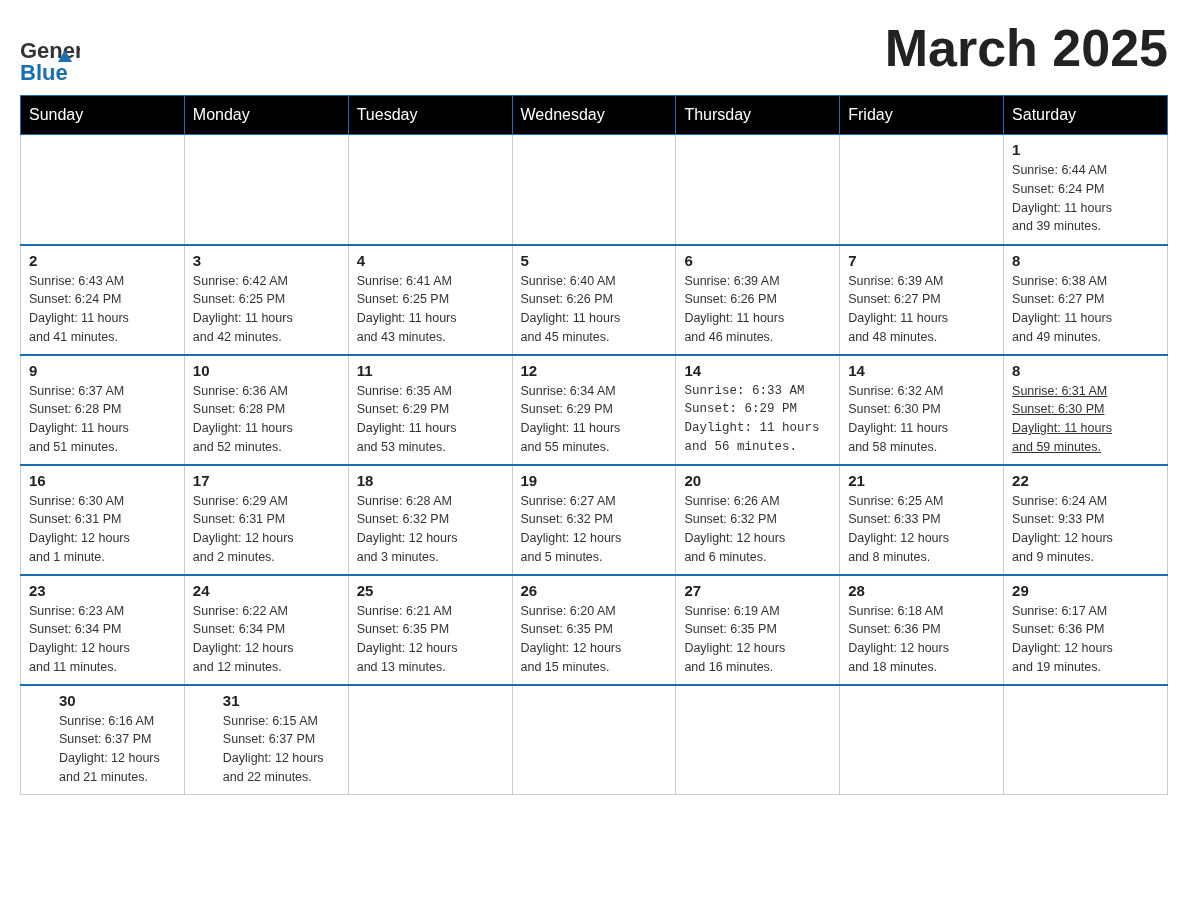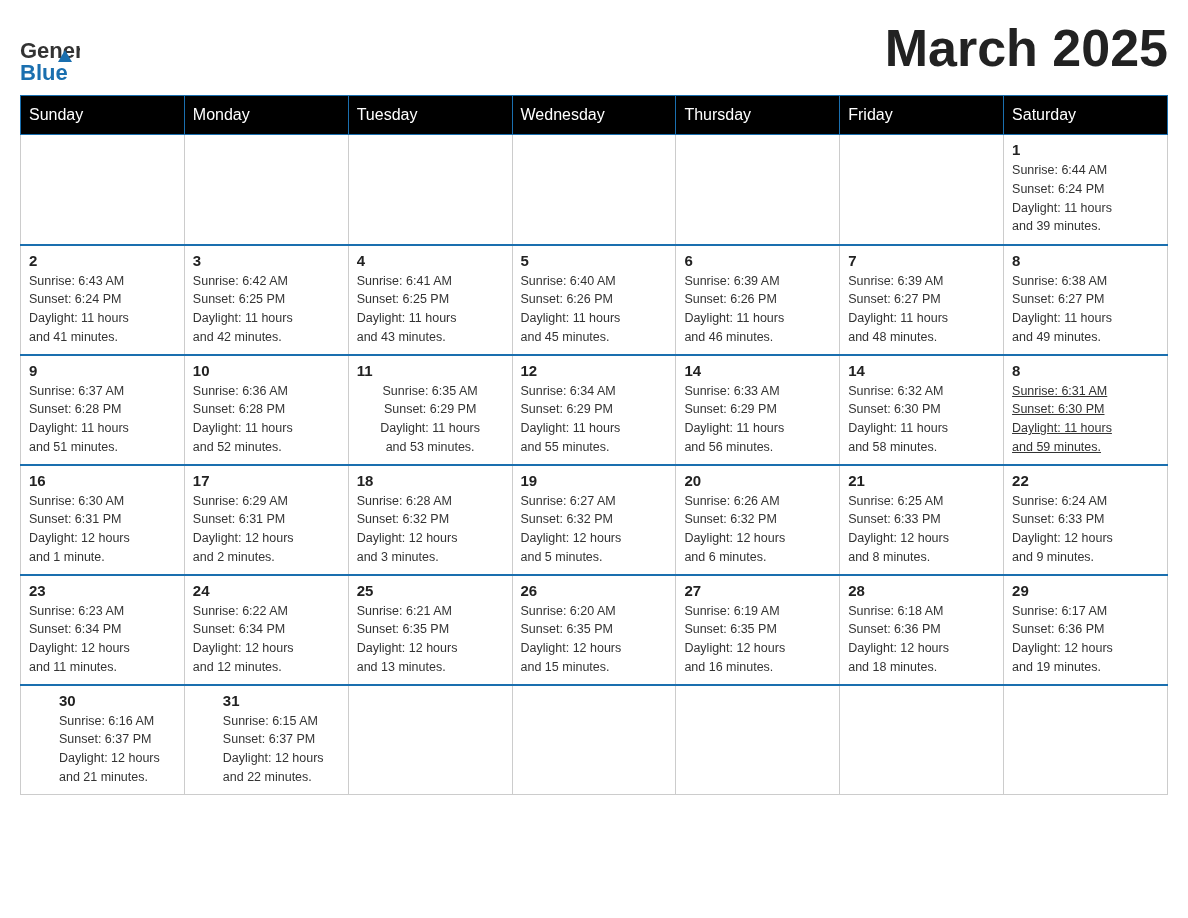--- a/index.html
+++ b/index.html
@@ -184,35 +184,35 @@
         </td>
         <td>
           <div class="day-number">10</div>
           <div class="day-info" style="white-space: pre-line;">Sunrise: 6:36 AM
 Sunset: 6:28 PM
 Daylight: 11 hours
 and 52 minutes.</div>
         </td>
         <td>
           <div class="day-number">11</div>
-          <div class="day-info" style="white-space: pre-line; text-align: center;">Sunrise: 6:35 AM
+          <div class="day-info" style="white-space: pre-line;">Sunrise: 6:35 AM
 Sunset: 6:29 PM
 Daylight: 11 hours
 and 53 minutes.</div>
         </td>
         <td>
           <div class="day-number">12</div>
           <div class="day-info" style="white-space: pre-line;">Sunrise: 6:34 AM
 Sunset: 6:29 PM
 Daylight: 11 hours
 and 55 minutes.</div>
         </td>
         <td>
           <div class="day-number">14</div>
-          <div class="day-info" style="white-space: pre-line;">Sunrise: 6:33 AM
+          <div class="day-info" style="white-space: pre-line; font-family: Liberation Mono, monospace;">Sunrise: 6:33 AM
 Sunset: 6:29 PM
 Daylight: 11 hours
 and 56 minutes.</div>
         </td>
         <td>
           <div class="day-number">14</div>
           <div class="day-info" style="white-space: pre-line;">Sunrise: 6:32 AM
 Sunset: 6:30 PM
 Daylight: 11 hours
 and 58 minutes.</div>
@@ -264,21 +264,21 @@
         <td>
           <div class="day-number">21</div>
           <div class="day-info" style="white-space: pre-line;">Sunrise: 6:25 AM
 Sunset: 6:33 PM
 Daylight: 12 hours
 and 8 minutes.</div>
         </td>
         <td>
           <div class="day-number">22</div>
           <div class="day-info" style="white-space: pre-line;">Sunrise: 6:24 AM
-Sunset: 6:33 PM
+Sunset: 9:33 PM
 Daylight: 12 hours
 and 9 minutes.</div>
         </td>
       </tr>
       <tr>
         <td>
           <div class="day-number">23</div>
           <div class="day-info" style="white-space: pre-line;">Sunrise: 6:23 AM
 Sunset: 6:34 PM
 Daylight: 12 hours

